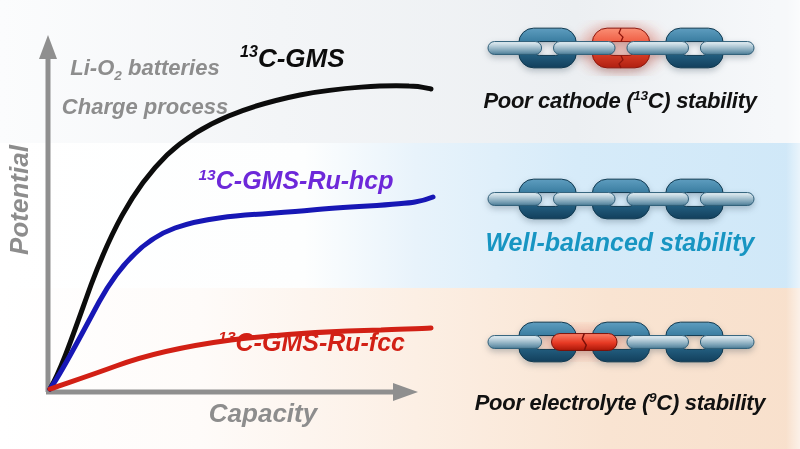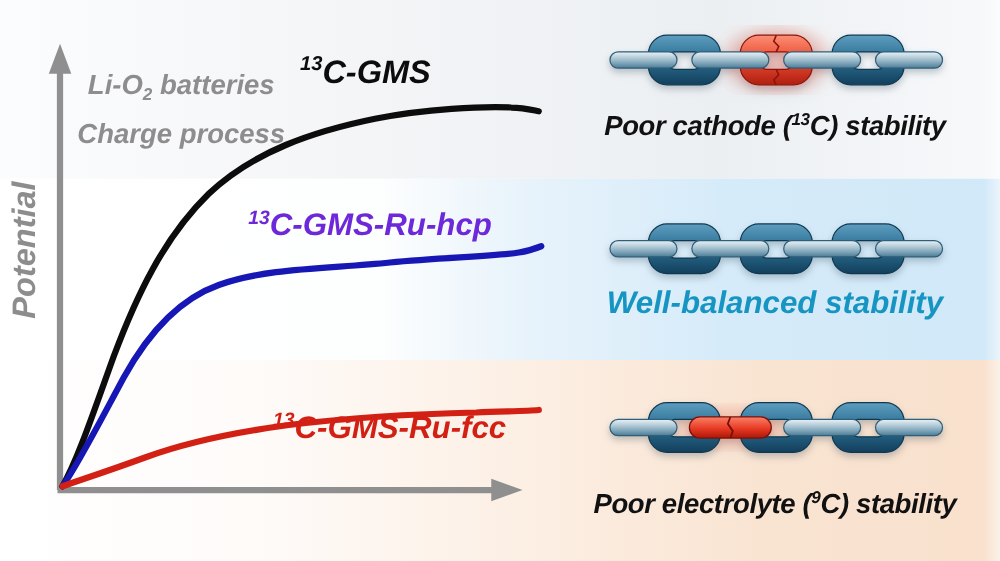--- a/index.html
+++ b/index.html
@@ -63,20 +63,21 @@
     <line class="axis" x1="48" y1="392" x2="48" y2="57"></line>
     <polygon class="axis-head" points="48,35 39,59 57,59"></polygon>
     <line class="axis" x1="46" y1="392" x2="395" y2="392"></line>
     <polygon class="axis-head" points="418,392 393,383 393,401"></polygon>
     <path class="curve" d="M50,389 C62,368 74,332 91,285 C109,237 131,190 167,155 C203,121 251,105 300,95 C341,87 386,85 409,86 C419,86 426,88 431,89" stroke="#0c0c0c"></path>
     <path class="curve" d="M50,389 C61,374 78,341 99,302 C120,264 144,239 175,228 C214,214 263,215 312,210 C356,206 398,205 415,202 C422,201 428,199 433,197" stroke="#1717b5"></path>
     <path class="curve" d="M50,389 C64,384 86,377 116,366 C146,355 186,346 231,340 C281,334 336,331 381,330 C401,329 421,329 431,328" stroke="#d22015"></path>
   </svg>
 
   <div class="txt gray ylabel">Potential</div>
+  <div class="txt gray xlabel">Capacity</div>
 
   <div class="txt gray annotation">
     <span><span>Li-O</span><sub>2</sub><span> batteries</span></span><br>
     <span>Charge process</span>
   </div>
 
   <div class="txt curve-label lbl-black"><sup>13</sup><span>C-GMS</span></div>
   <div class="txt curve-label lbl-blue"><sup>13</sup><span>C-GMS-Ru-hcp</span></div>
   <div class="txt curve-label lbl-red"><sup>13</sup><span>C-GMS-Ru-fcc</span></div>
 

